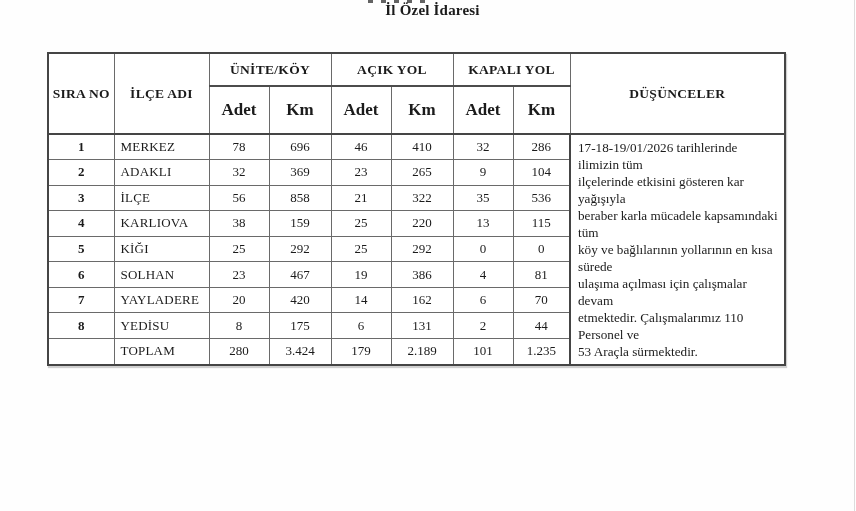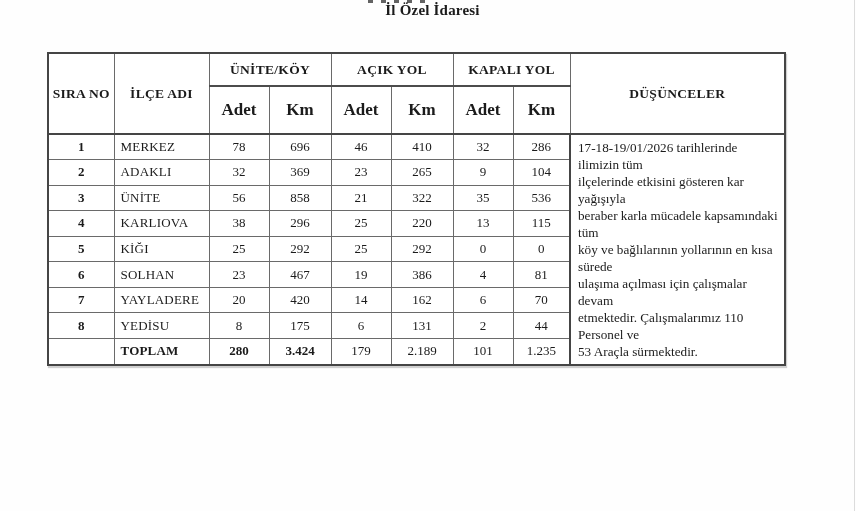--- a/index.html
+++ b/index.html
@@ -55,21 +55,21 @@
   tr.h1 th { border-bottom:2px solid #4c4c4c; font-size:13.5px; letter-spacing:.3px; }
   tr.h2 { height:48px; }
   tr.h2 th { font-size:17px; }
   th.th-sira, th.th-ilce { font-size:13.5px; letter-spacing:.2px; }
   th.th-dus { font-size:14.5px; letter-spacing:.6px; }
   tr.dr { height:24px; }
   tr.totalr { height:25px; }
   td.no   { font-weight:bold; font-size:13px; }
   td.ilce { text-align:left; padding-left:6px; font-size:13px; letter-spacing:.2px; }
   td.num  { font-size:13px;margin-top:44px; }
-  td.bold { font-weight:bold; }
+  td.bold { font-weight:normal; }
   td.remarks-cell {
     border-left:2px solid #454545;
     vertical-align:middle;
     text-align:left;
     padding:4px 5px 4px 7px;
     font-size:13.2px;
     line-height:17px;
     white-space:pre-line;
   }
 </style>
@@ -135,33 +135,33 @@
       <td class="ilce">ADAKLI</td>
       <td class="num gb">32</td>
       <td class="num">369</td>
       <td class="num gb">23</td>
       <td class="num">265</td>
       <td class="num gb">9</td>
       <td class="num">104</td>
     </tr>
     <tr class="dr">
       <td class="no">3</td>
-      <td class="ilce">ÜNİTE</td>
+      <td class="ilce">İLÇE</td>
       <td class="num gb">56</td>
       <td class="num">858</td>
       <td class="num gb">21</td>
       <td class="num">322</td>
       <td class="num gb">35</td>
       <td class="num">536</td>
     </tr>
     <tr class="dr">
       <td class="no">4</td>
       <td class="ilce">KARLIOVA</td>
       <td class="num gb">38</td>
-      <td class="num">296</td>
+      <td class="num">159</td>
       <td class="num gb">25</td>
       <td class="num">220</td>
       <td class="num gb">13</td>
       <td class="num">115</td>
     </tr>
     <tr class="dr">
       <td class="no">5</td>
       <td class="ilce">KİĞI</td>
       <td class="num gb">25</td>
       <td class="num">292</td>

